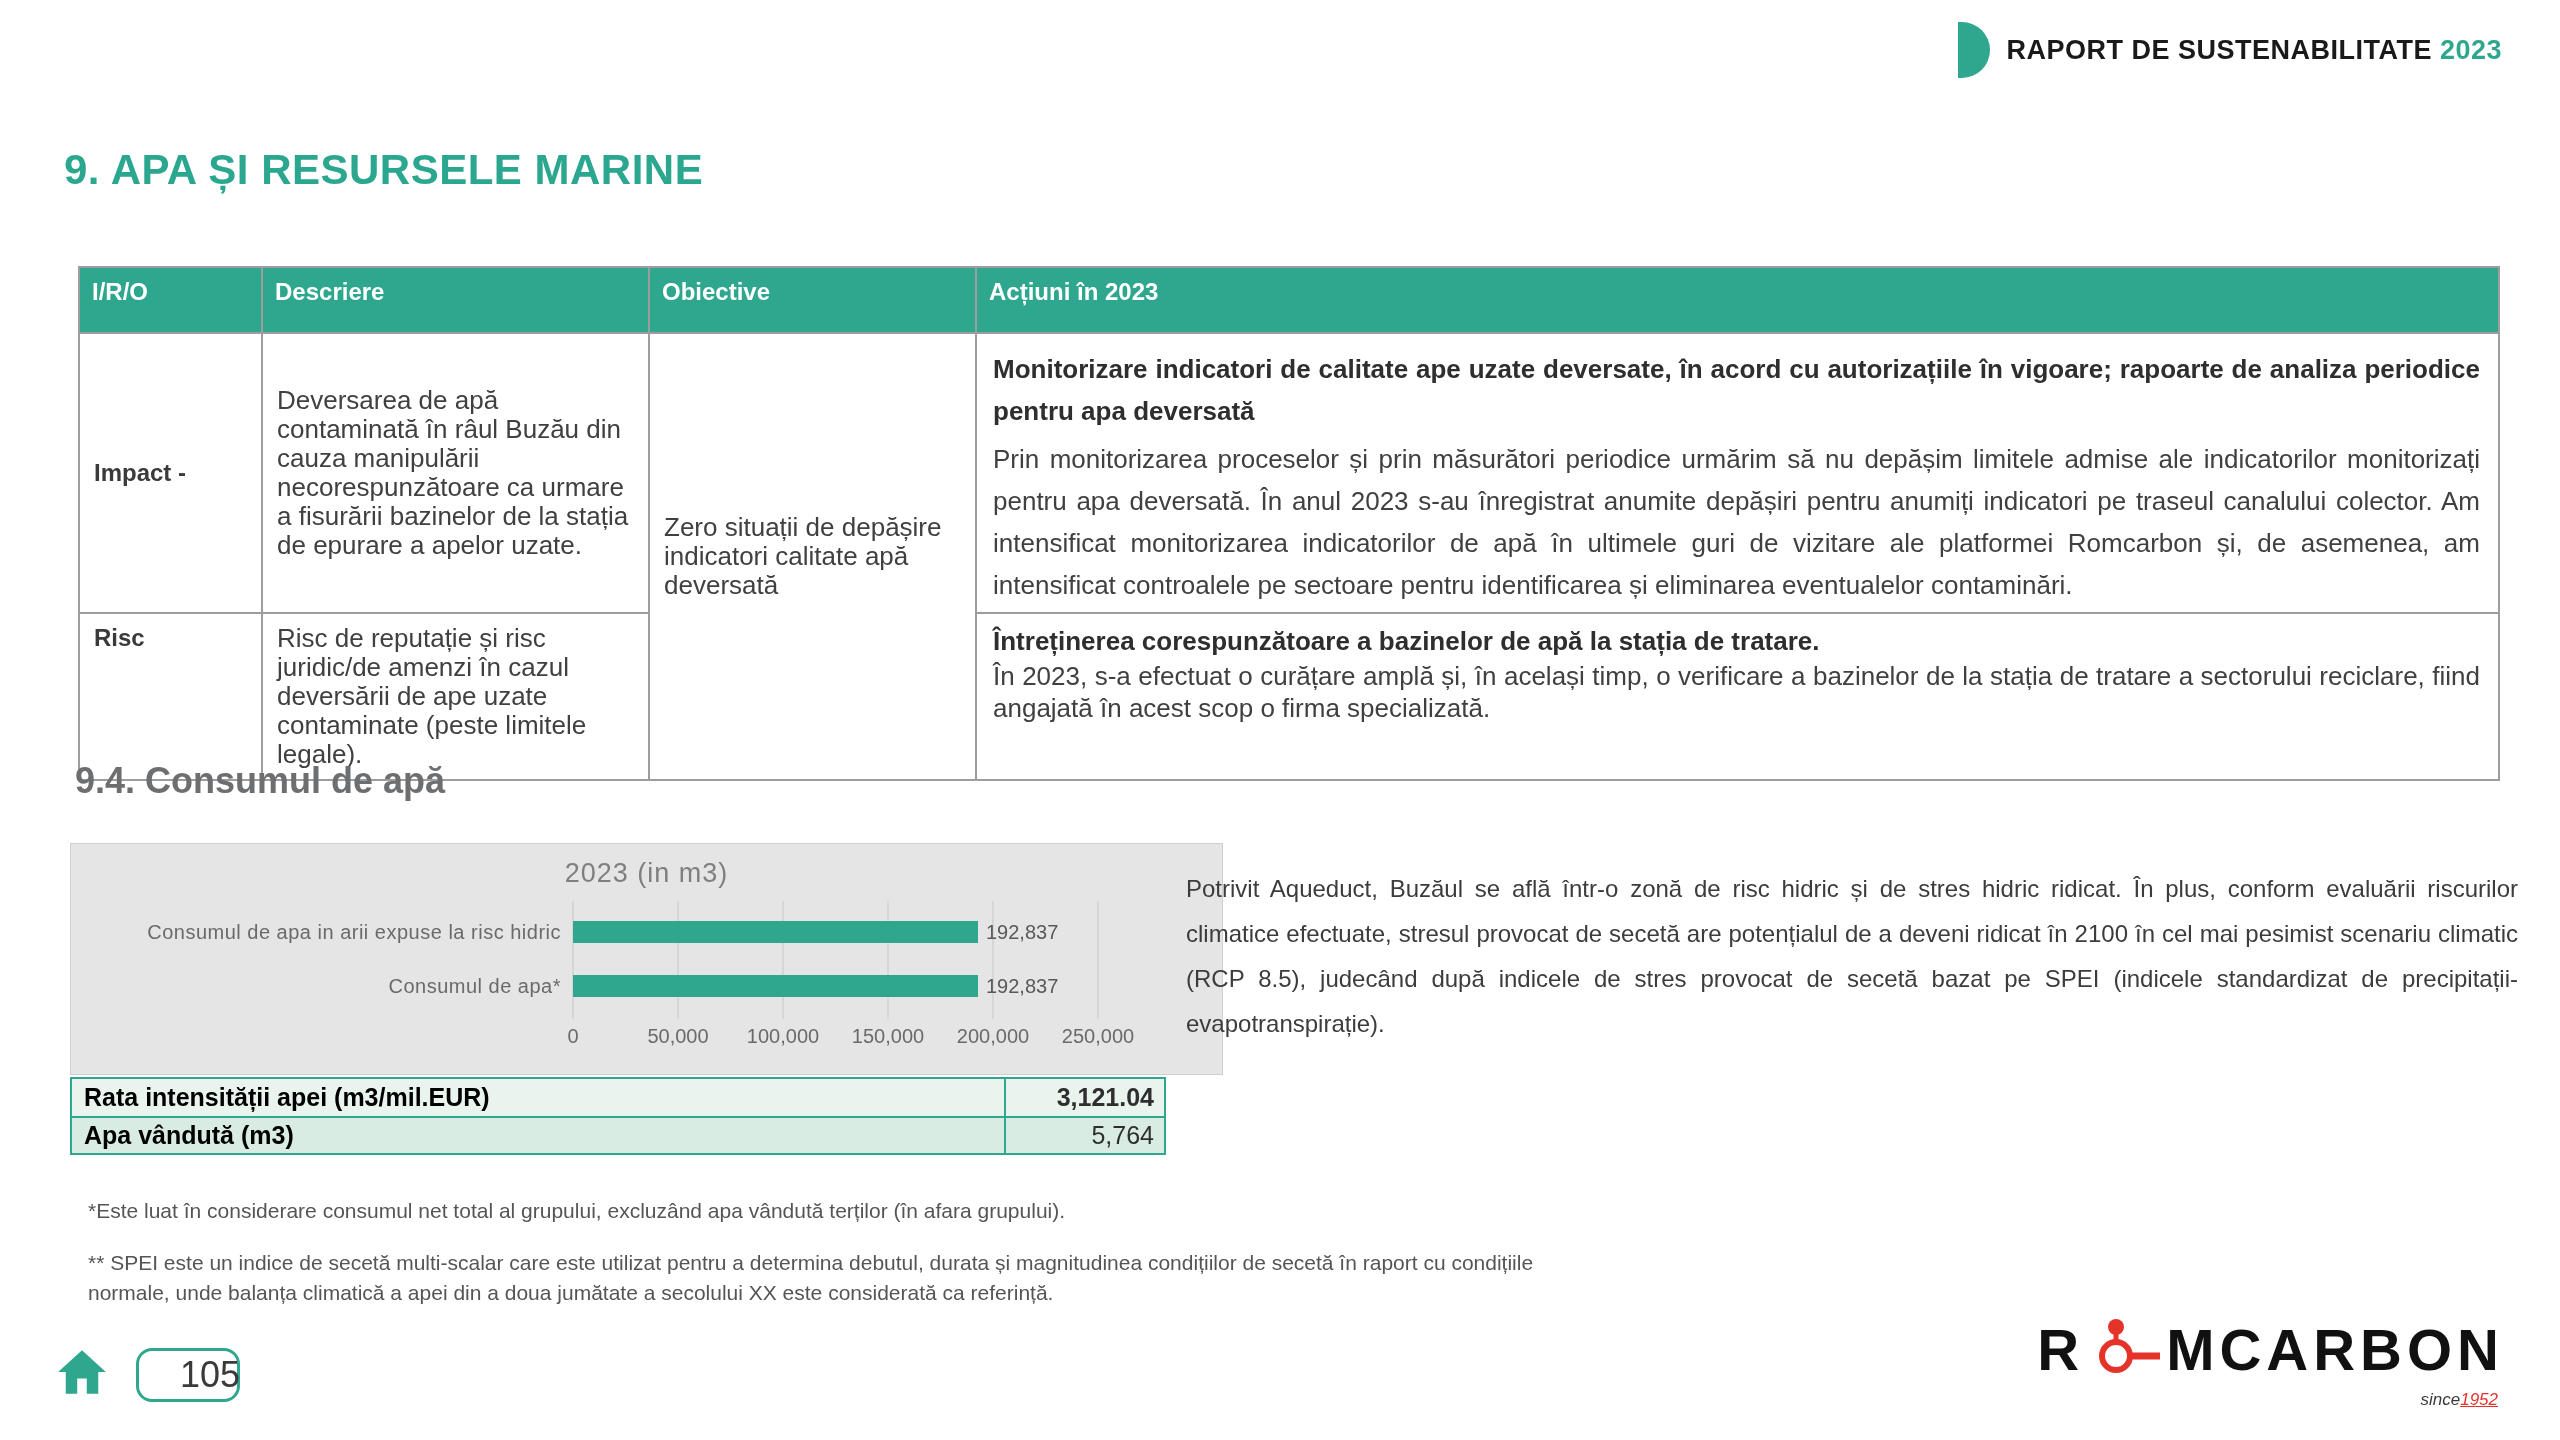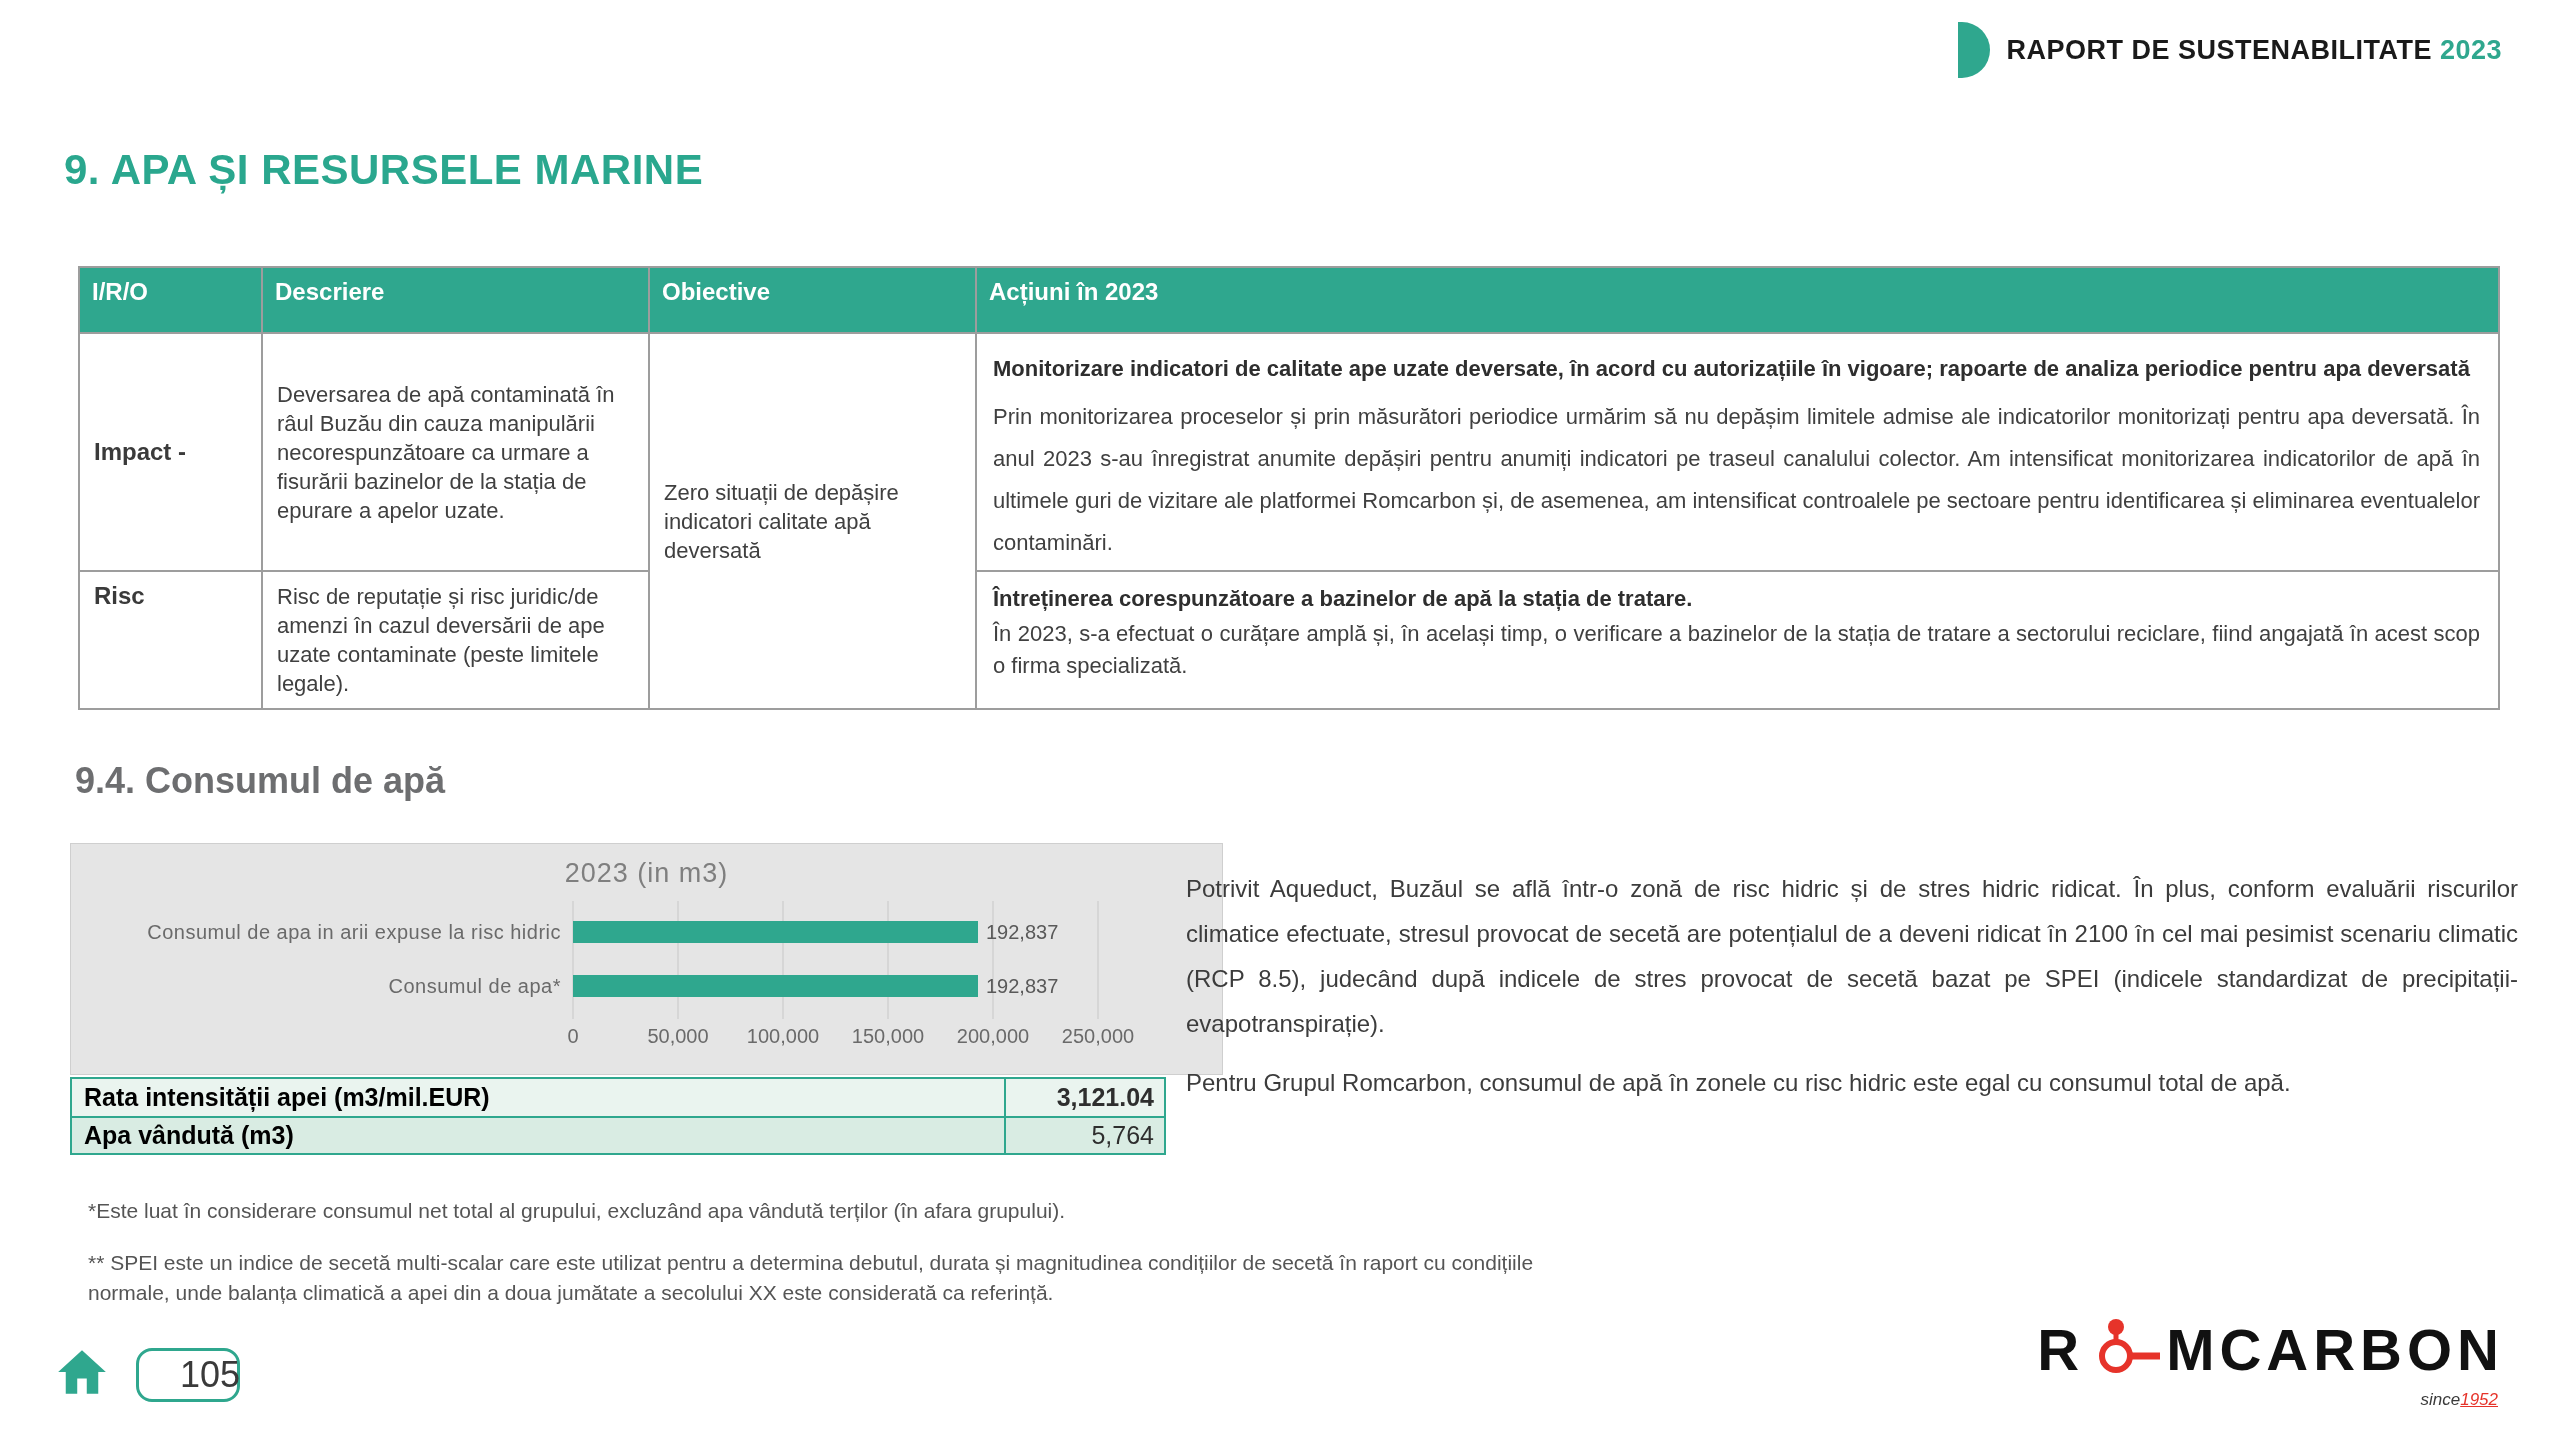--- a/index.html
+++ b/index.html
@@ -13,21 +13,21 @@
   .report-header .yr { color:#2fa78e; margin-left:8px; }
 
   
   .page-title { position:absolute; left:64px; top:146px; font-size:42px; font-weight:bold; color:#2aa78e; letter-spacing:.5px; }
 
   
   .iro-table { position:absolute; left:78px; top:266px; width:2422px; border-collapse:collapse; table-layout:fixed; }
   .iro-table th, .iro-table td { border:2px solid #9d9d9d; }
   .iro-table th { background:#2fa78e; color:#ffffff; font-size:24px; font-weight:bold; text-align:left;
     padding:10px 12px 26px 12px; }
-  .iro-table td { font-size:22px; color:#404040; padding:10px 14px; vertical-align:middle; }
+  .iro-table td { font-size:26px; color:#404040; padding:10px 14px; vertical-align:middle; }
   td.iro-label { font-weight:bold; font-size:24px; color:#3a3a3a; }
   td.v-top { vertical-align:top; padding-top:10px; }
   td.desc { line-height:29px; }
   td.actions { vertical-align:top; padding:6px 18px 6px 16px; }
   .act-bold { font-weight:bold; text-align:justify; line-height:42px; margin:8px 0 6px 0; color:#2e2e2e; }
   .act-body { text-align:justify; line-height:42px; }
   .act-bold-2 { font-weight:bold; text-align:justify; line-height:34px; margin:4px 0 2px 0; color:#2e2e2e; }
   .act-body-2 { text-align:justify; line-height:32px; }
 
   
@@ -167,21 +167,20 @@
     <div class="metric-value bold">3,121.04</div>
   </div>
   <div class="metric-row row-dark">
     <div class="metric-label">Apa vândută (m3)</div>
     <div class="metric-value">5,764</div>
   </div>
 </div>
 
 <div class="right-col">
   <p>Potrivit Aqueduct, Buzăul se află într-o zonă de risc hidric și de stres hidric ridicat. În plus, conform evaluării riscurilor climatice efectuate, stresul provocat de secetă are potențialul de a deveni ridicat în 2100 în cel mai pesimist scenariu climatic (RCP 8.5), judecând după indicele de stres provocat de secetă bazat pe SPEI (indicele standardizat de precipitații-evapotranspirație).</p>
-  <p>Pentru Grupul Romcarbon, consumul de apă în zonele cu risc hidric este egal cu consumul total de apă.</p>
 </div>
 
 <div class="footnotes">
   <p>*Este luat în considerare consumul net total al grupului, excluzând apa vândută terților (în afara grupului).</p>
   <p>** SPEI este un indice de secetă multi-scalar care este utilizat pentru a determina debutul, durata și magnitudinea condițiilor de secetă în raport cu condițiile normale, unde balanța climatică a apei din a doua jumătate a secolului XX este considerată ca referință.</p>
 </div>
 
 <div class="home-btn">
   <svg viewBox="0 0 24 24" width="52" height="52">
     <path d="M12 2 L23 12 H19.5 V22 H14.2 V15 H9.8 V22 H4.5 V12 H1 Z" fill="#2fa78e"></path>

